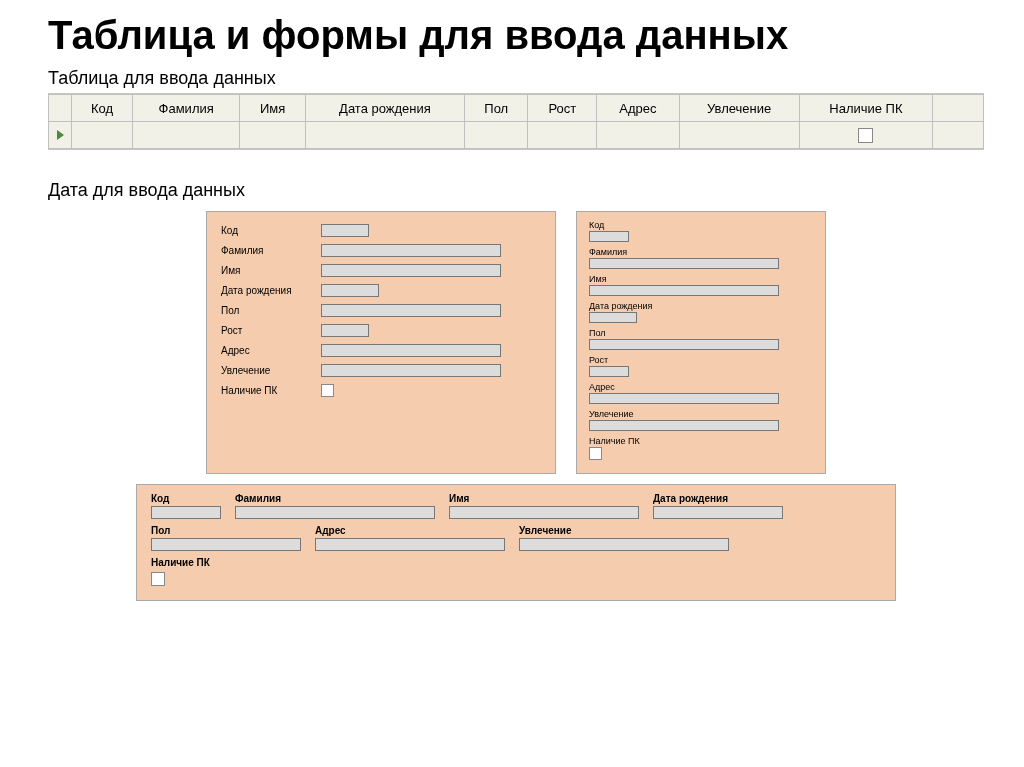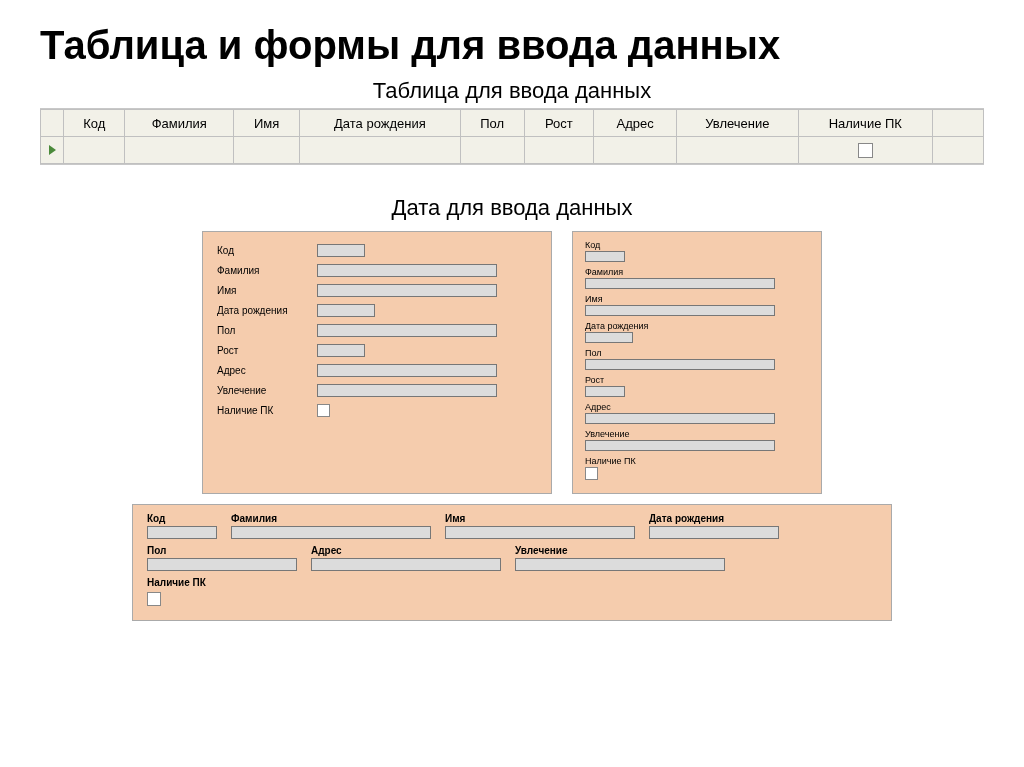--- a/index.html
+++ b/index.html
@@ -3,32 +3,33 @@
 <meta charset="utf-8">
 <style>
   body {
     margin: 0;
     padding: 0;
     font-family: Arial, sans-serif;
     background: #ffffff;
     width: 1024px;
   }
   .slide {
-    padding: 22px 40px;
-    box-sizing: border-box;
+    padding: 12px 40px;
+    box-sizing: border-box;
+    margin-left: 8px;
   }
   h1 {
     font-size: 40px;
     font-weight: bold;
     margin: 0 0 10px 0;
     line-height: 1.15;
   }
   .subtitle {
-    font-size: 22px;
-    text-align: center;
+    font-size: 18px;
+    text-align: left;
     margin: 8px 0 4px 0;
   }
 
   
   .datatable-wrap {
     border-top: 1px solid #c8c8c8;
     border-bottom: 1px solid #c8c8c8;
     background: #f8f8f5;
     width: 100%;
   }

